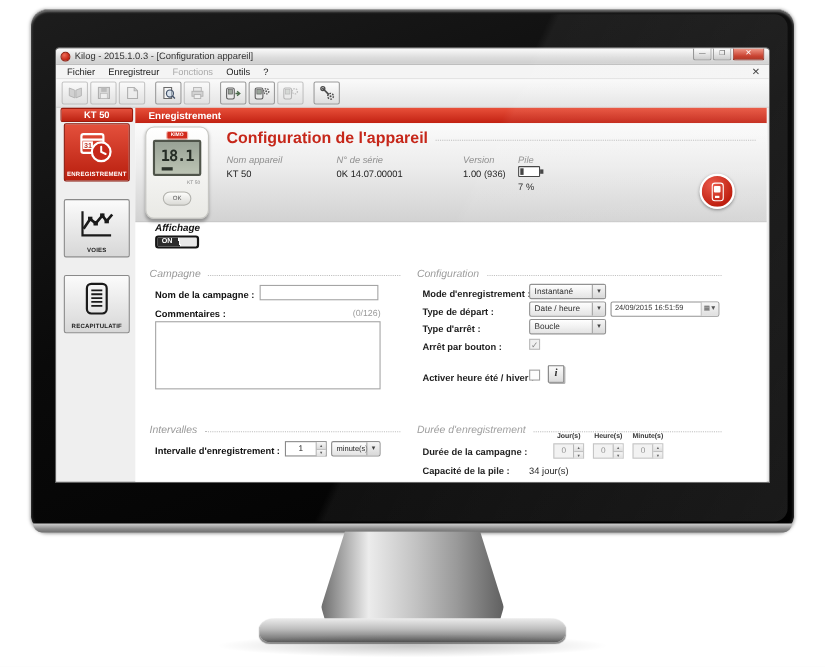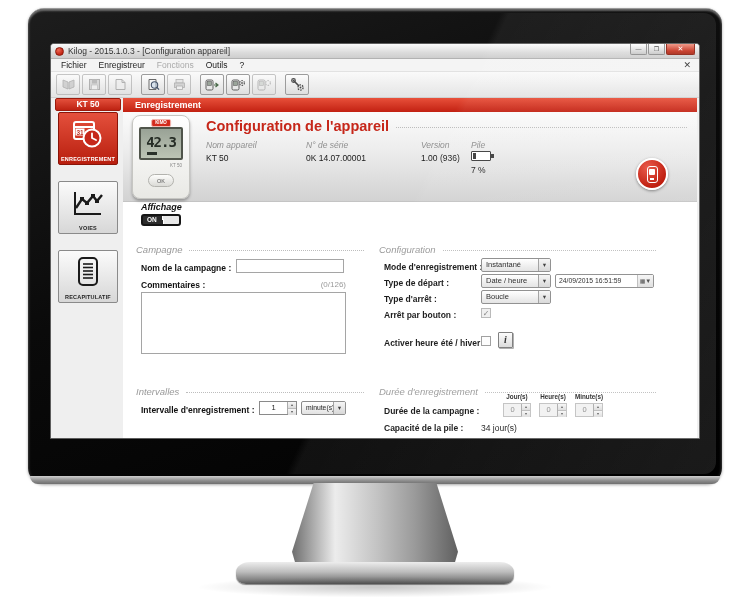--- a/index.html
+++ b/index.html
@@ -363,21 +363,21 @@
       </div>
 
       <div class="main">
         <div class="section-bar">Enregistrement</div>
         <div class="header-gray"></div>
 
         <div class="device">
           <div class="device-body">
             <div class="kimo-pill">KIMO</div>
             <div class="lcd">
-              <div class="lcd-value">42.3</div>
+              <div class="lcd-value">18.1</div>
               <div class="lcd-bar"></div>
             </div>
             <div class="kt-model">KT 50</div>
             <div class="ok-btn">OK</div>
           </div>
         </div>
 
         <div class="page-title-row">
           <span class="page-title">Configuration de l'appareil</span>
           <span class="rule"></span>

